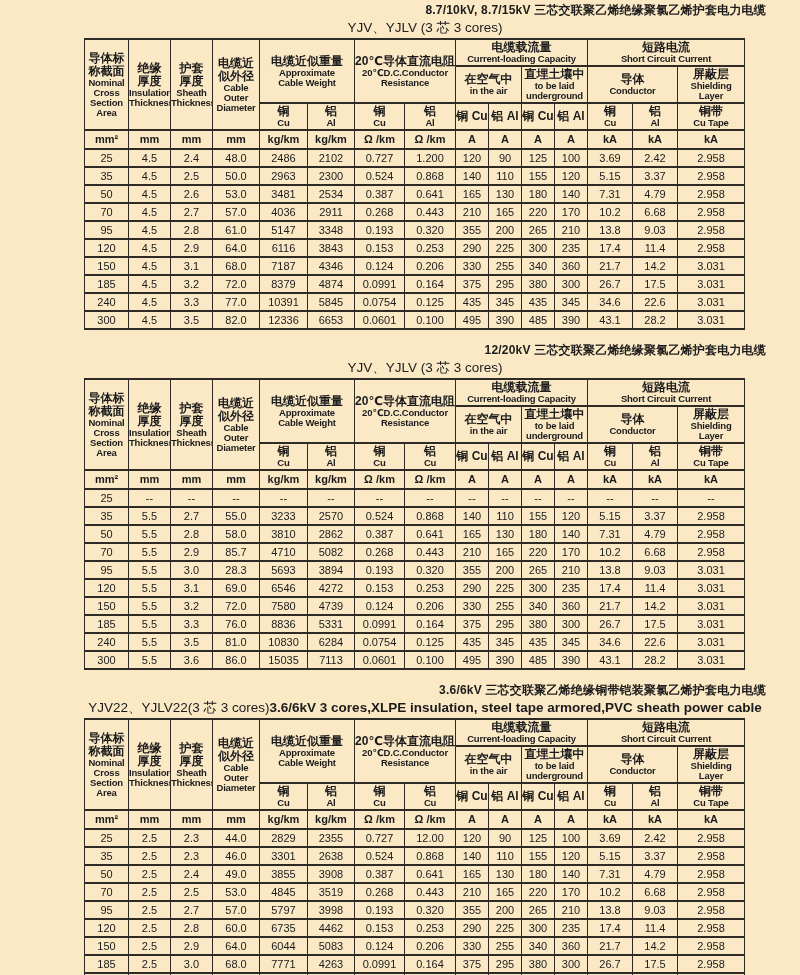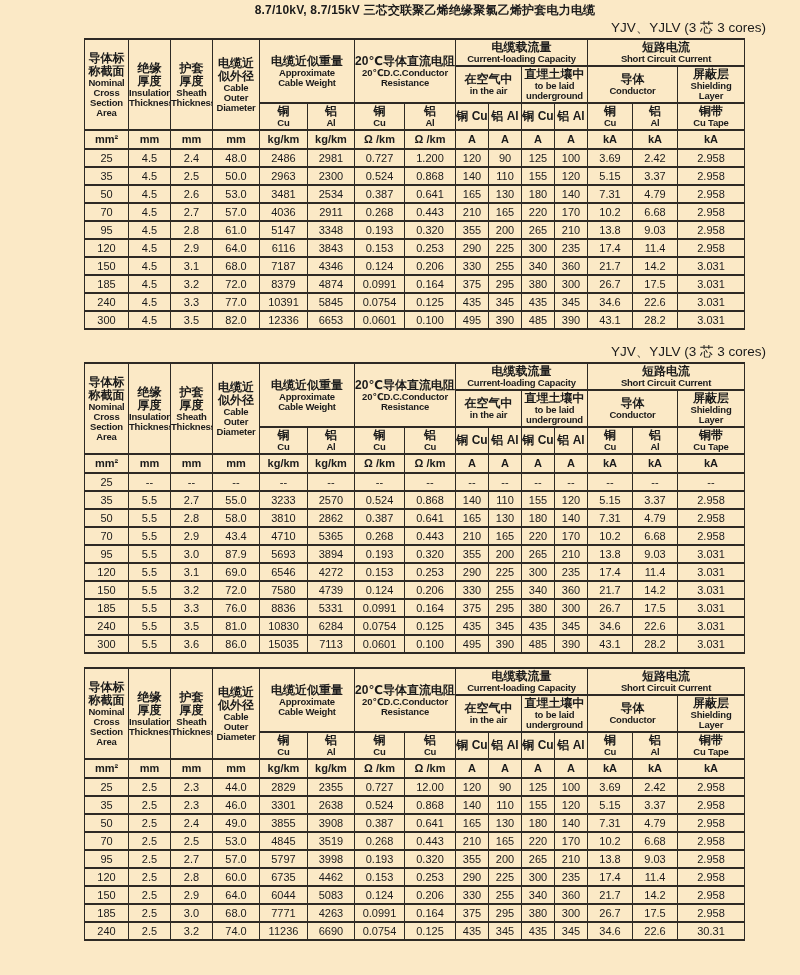--- a/index.html
+++ b/index.html
@@ -6,25 +6,25 @@
   body{
     width:800px;height:975px;overflow:hidden;
     background:#fbe9c6;
     font-family:"Liberation Sans","DejaVu Sans",sans-serif;
     color:#1b1b1b;
     -webkit-font-smoothing:antialiased;
   }
   .page{padding:3px 34px 0 84px;width:682px;}
   .section{margin-bottom:13px;}
   .title-cn{
-    text-align:center;font-weight:bold;font-size:12px;line-height:15px;
+    text-align:right;font-weight:bold;font-size:12px;line-height:15px;
     letter-spacing:0.2px;white-space:nowrap;
   }
   .title-line2{
-    display:flex;justify-content:flex-end;align-items:flex-end;
+    display:flex;justify-content:center;align-items:flex-end;
     margin:1px 0 2px 0;
   }
   .model-label{font-size:13.5px;line-height:17px;white-space:nowrap;}
   .title-en{font-weight:bold;font-size:13.5px;line-height:17px;white-space:nowrap;}
   table{
     border-collapse:collapse;table-layout:fixed;width:572px;
     background:#fbe9c6;
   }
   th,td{
     border:1px solid #2e2a25;
@@ -194,21 +194,21 @@
             <th class="unit">kA</th>
           </tr>
         </thead>
         <tbody>
           <tr>
             <td>25</td>
             <td>4.5</td>
             <td>2.4</td>
             <td>48.0</td>
             <td>2486</td>
-            <td>2981</td>
+            <td>2102</td>
             <td>0.727</td>
             <td>1.200</td>
             <td>120</td>
             <td>90</td>
             <td>125</td>
             <td>100</td>
             <td>3.69</td>
             <td>2.42</td>
             <td>2.958</td>
           </tr>
@@ -363,20 +363,21 @@
             <td>390</td>
             <td>43.1</td>
             <td>28.2</td>
             <td>3.031</td>
           </tr>
         </tbody>
       </table>
   </div>
 
   <div class="section">
+    <div class="title-cn">12/20kV 三芯交联聚乙烯绝缘聚氯乙烯护套电力电缆</div>
     <div class="title-line2">
       <span class="model-label">YJV、YJLV (3 芯 3 cores)</span>
     </div>
     <table>
         <colgroup>
           <col style="width: 44px;">
           <col style="width: 42px;">
           <col style="width: 42px;">
           <col style="width: 47px;">
           <col style="width: 48px;">
@@ -567,38 +568,38 @@
             <td>180</td>
             <td>140</td>
             <td>7.31</td>
             <td>4.79</td>
             <td>2.958</td>
           </tr>
           <tr>
             <td>70</td>
             <td>5.5</td>
             <td>2.9</td>
-            <td>43.4</td>
+            <td>85.7</td>
             <td>4710</td>
-            <td>5365</td>
+            <td>5082</td>
             <td>0.268</td>
             <td>0.443</td>
             <td>210</td>
             <td>165</td>
             <td>220</td>
             <td>170</td>
             <td>10.2</td>
             <td>6.68</td>
             <td>2.958</td>
           </tr>
           <tr>
             <td>95</td>
             <td>5.5</td>
             <td>3.0</td>
-            <td>87.9</td>
+            <td>28.3</td>
             <td>5693</td>
             <td>3894</td>
             <td>0.193</td>
             <td>0.320</td>
             <td>355</td>
             <td>200</td>
             <td>265</td>
             <td>210</td>
             <td>13.8</td>
             <td>9.03</td>
@@ -687,20 +688,25 @@
             <td>390</td>
             <td>43.1</td>
             <td>28.2</td>
             <td>3.031</td>
           </tr>
         </tbody>
       </table>
   </div>
 
   <div class="section">
+    <div class="title-cn">3.6/6kV 三芯交联聚乙烯绝缘铜带铠装聚氯乙烯护套电力电缆</div>
+    <div class="title-line2">
+      <span class="model-label">YJV22、YJLV22(3 芯 3 cores)</span>
+      <span class="title-en">3.6/6kV 3 cores,XLPE insulation, steel tape armored,PVC sheath power cable</span>
+    </div>
     <table>
         <colgroup>
           <col style="width: 44px;">
           <col style="width: 42px;">
           <col style="width: 42px;">
           <col style="width: 47px;">
           <col style="width: 48px;">
           <col style="width: 47px;">
           <col style="width: 50px;">
           <col style="width: 51px;">

